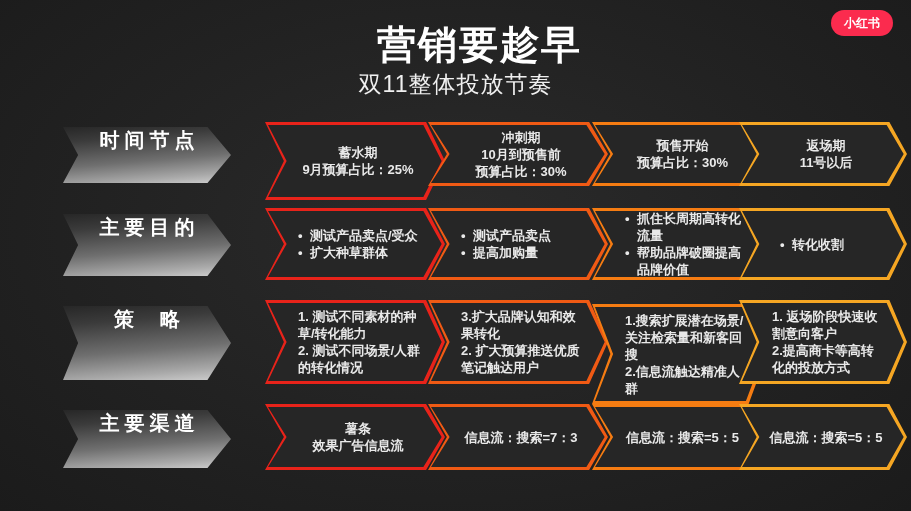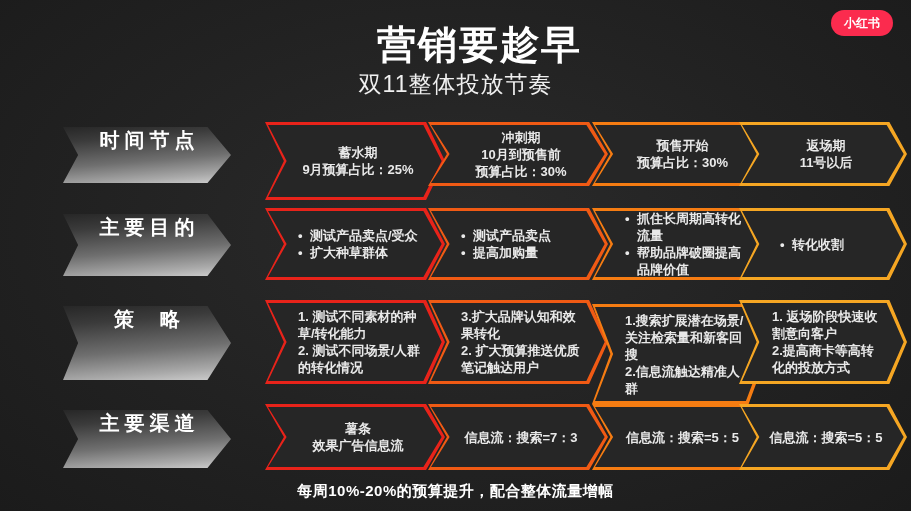--- a/index.html
+++ b/index.html
@@ -248,14 +248,13 @@
       </div>
       <div class="arrow" style="left: 739px; width: 168px; top: 404px; height: 66px; background: rgb(245, 166, 35);">
         <div class="inner">
           <div class="txt">
             <div>信息流：搜索=5：5</div>
           </div>
         </div>
       </div>
     </div>
 
-  <div class="footer">每周10%-20%的预算提升，配合整体流量增幅</div>
 </div>
 
 </body></html>

